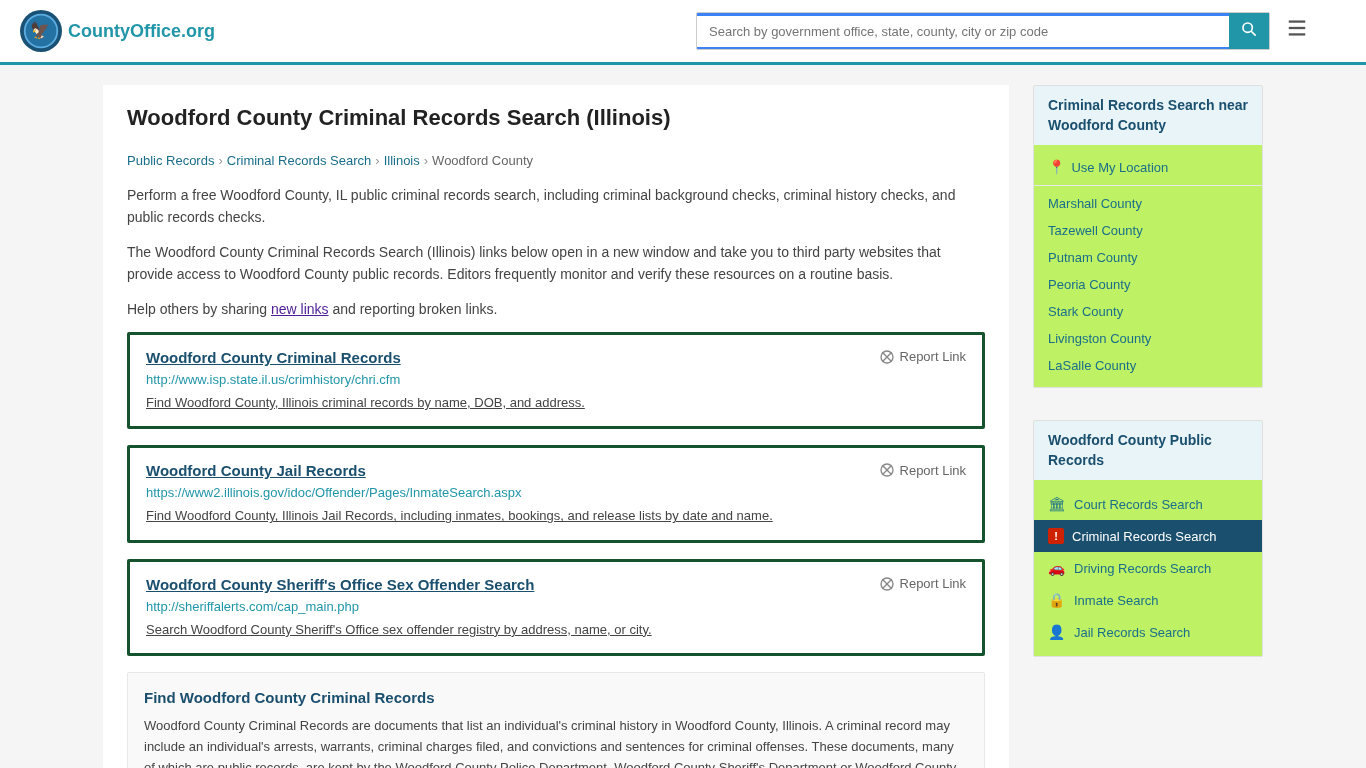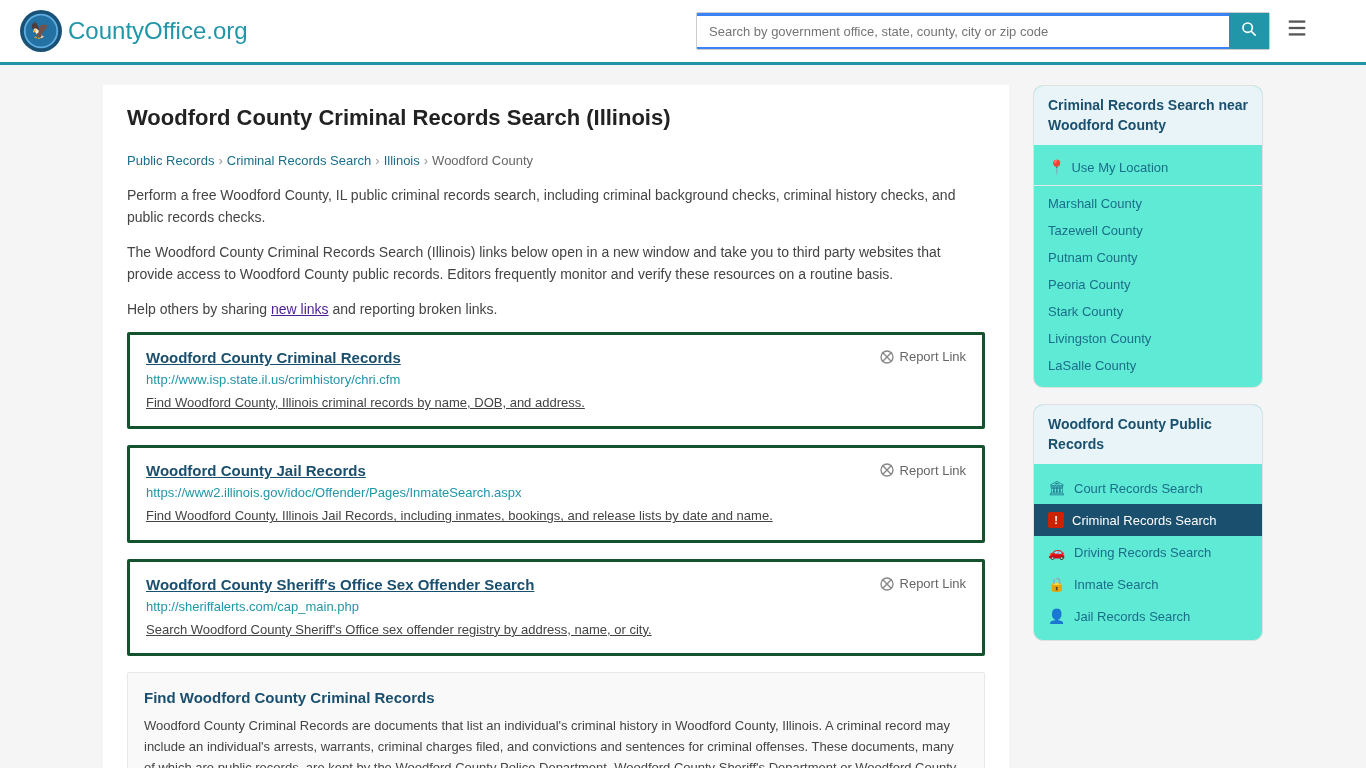--- a/index.html
+++ b/index.html
@@ -23,21 +23,21 @@
       width: 42px;
       height: 42px;
       border-radius: 50%;
       background: #1a5276;
       display: flex;
       align-items: center;
       justify-content: center;
       overflow: hidden;
     }
     #logo-circle svg { width: 38px; height: 38px; }
-    #logo-text { font-size: 24px; color: #333; font-weight: normal; }
+    #logo-text { font-size: 18px; color: #333; font-weight: bold; }
     #logo-text span { color: #2196a8; }
     #search-area {
       display: flex;
       align-items: center;
       gap: 8px;
       flex: 1;
       max-width: 620px;
       margin: 0 30px;
     }
     #search-box {
@@ -165,24 +165,24 @@
       margin-bottom: 10px;
     }
     .find-section p {
       font-size: 13px;
       line-height: 1.6;
       color: #444;
     }
 
     
     .sidebar-section {
-      background: #5eead4;
+      background: #bef264;
       border: 1px solid #e0e0e0;
-      margin-bottom: 16px;
-      border-radius: 10px;
+      margin-bottom: 32px;
+      border-radius: 2px;
       overflow: hidden;
     }
     .sidebar-section-header {
       background: #e8f4f8;
       padding: 10px 14px;
       font-size: 14px;
       font-weight: bold;
       color: #1a4f6e;
       line-height: 1.4;
     }

